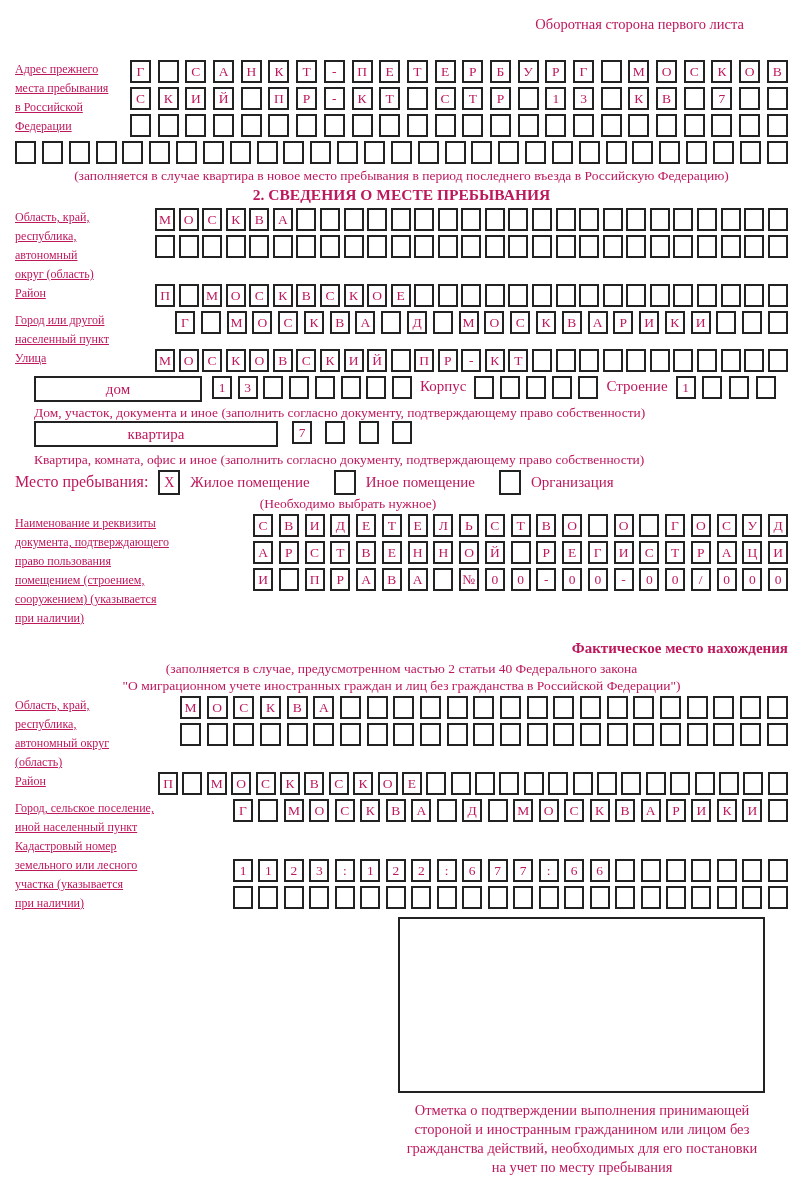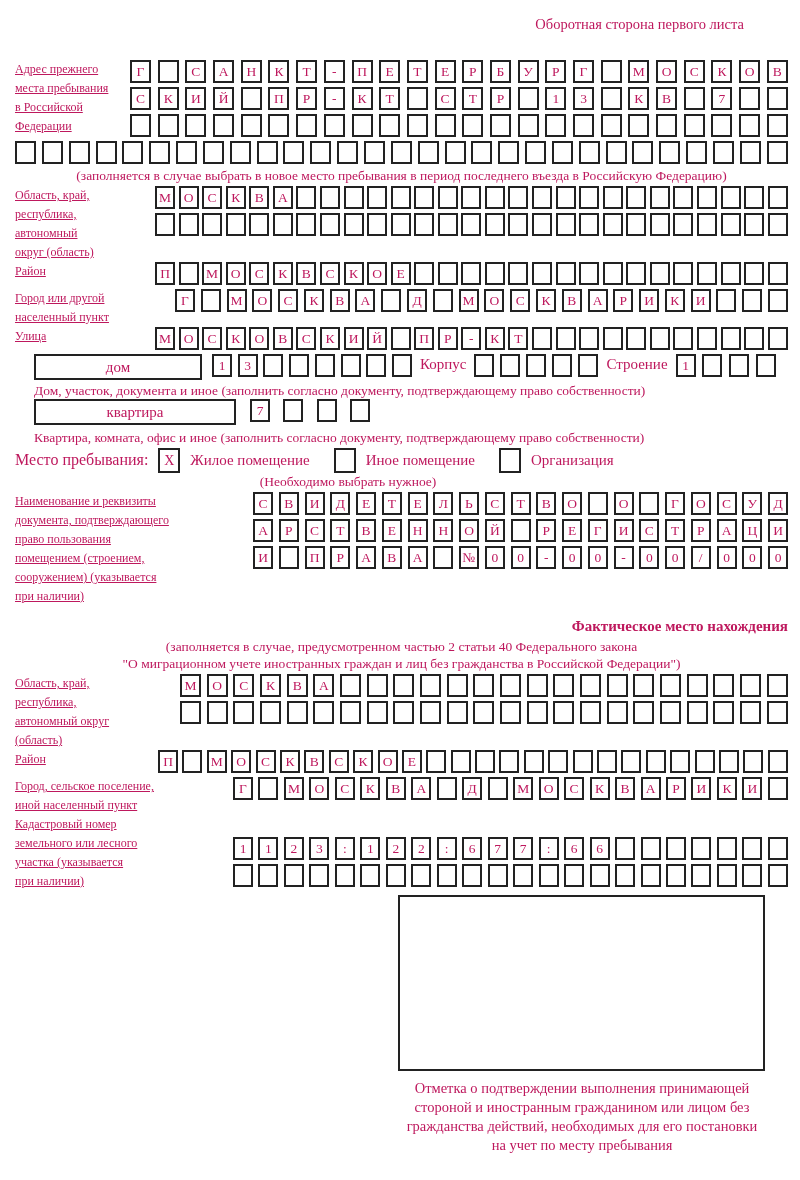--- a/index.html
+++ b/index.html
@@ -32,21 +32,21 @@
   .left{margin-left:19px;}
   .choose{margin-left:163px;width:340px;text-align:center;}
   .sec-title{text-align:center;font-weight:bold;font-size:15.5px;margin-top:2px;height:20px;}
   .mt2{margin-top:2px;}
   .house-row{display:flex;align-items:flex-start;margin-bottom:2px;}
   .big-box{
     box-sizing:border-box;height:26px;border:2px solid #222222;
     text-align:center;font-size:15px;line-height:22px;flex:0 0 auto;
   }
   .dom-box{width:168px;margin-left:19px;margin-right:10px;}
-  .kv-box{width:202px;margin-left:19px;margin-right:14px;}
+  .kv-box{width:244px;margin-left:19px;margin-right:14px;}
   .inline-label{flex:0 0 auto;font-size:15px;margin:2px 8px 0 8px;}
   .house-cells{width:200px;}
   .korpus-cells{width:124px;}
   .stroenie-cells{width:100px;}
   .apt-cells{width:120px;}
   .apt-row{margin-bottom:4px;}
   .stay-row{display:flex;align-items:center;height:28px;}
   .stay-label{font-size:16px;}
   .checkbox{
     display:inline-block;box-sizing:border-box;width:22px;height:25px;
@@ -183,22 +183,23 @@
       <span class="cell"></span>
       <span class="cell"></span>
       <span class="cell"></span>
       <span class="cell"></span>
       <span class="cell"></span>
       <span class="cell"></span>
       <span class="cell"></span>
       <span class="cell"></span>
       <span class="cell"></span>
     </div>
-  <div class="note center">(заполняется в случае выбрать в новое место пребывания в период последнего въезда в Российскую Федерацию)</div>
-
+  <div class="note center">(заполняется в случае квартира в новое место пребывания в период последнего въезда в Российскую Федерацию)</div>
+
+  <div class="sec-title">2. СВЕДЕНИЯ О МЕСТЕ ПРЕБЫВАНИЯ</div>
 
   <div class="frow mt2">
     <div class="side-label lab140">Область, край,
 республика,
 автономный
 округ (область)</div>
     <div class="cells-col">
       <div class="cells">
           <span class="cell">М</span>
           <span class="cell">О</span>

